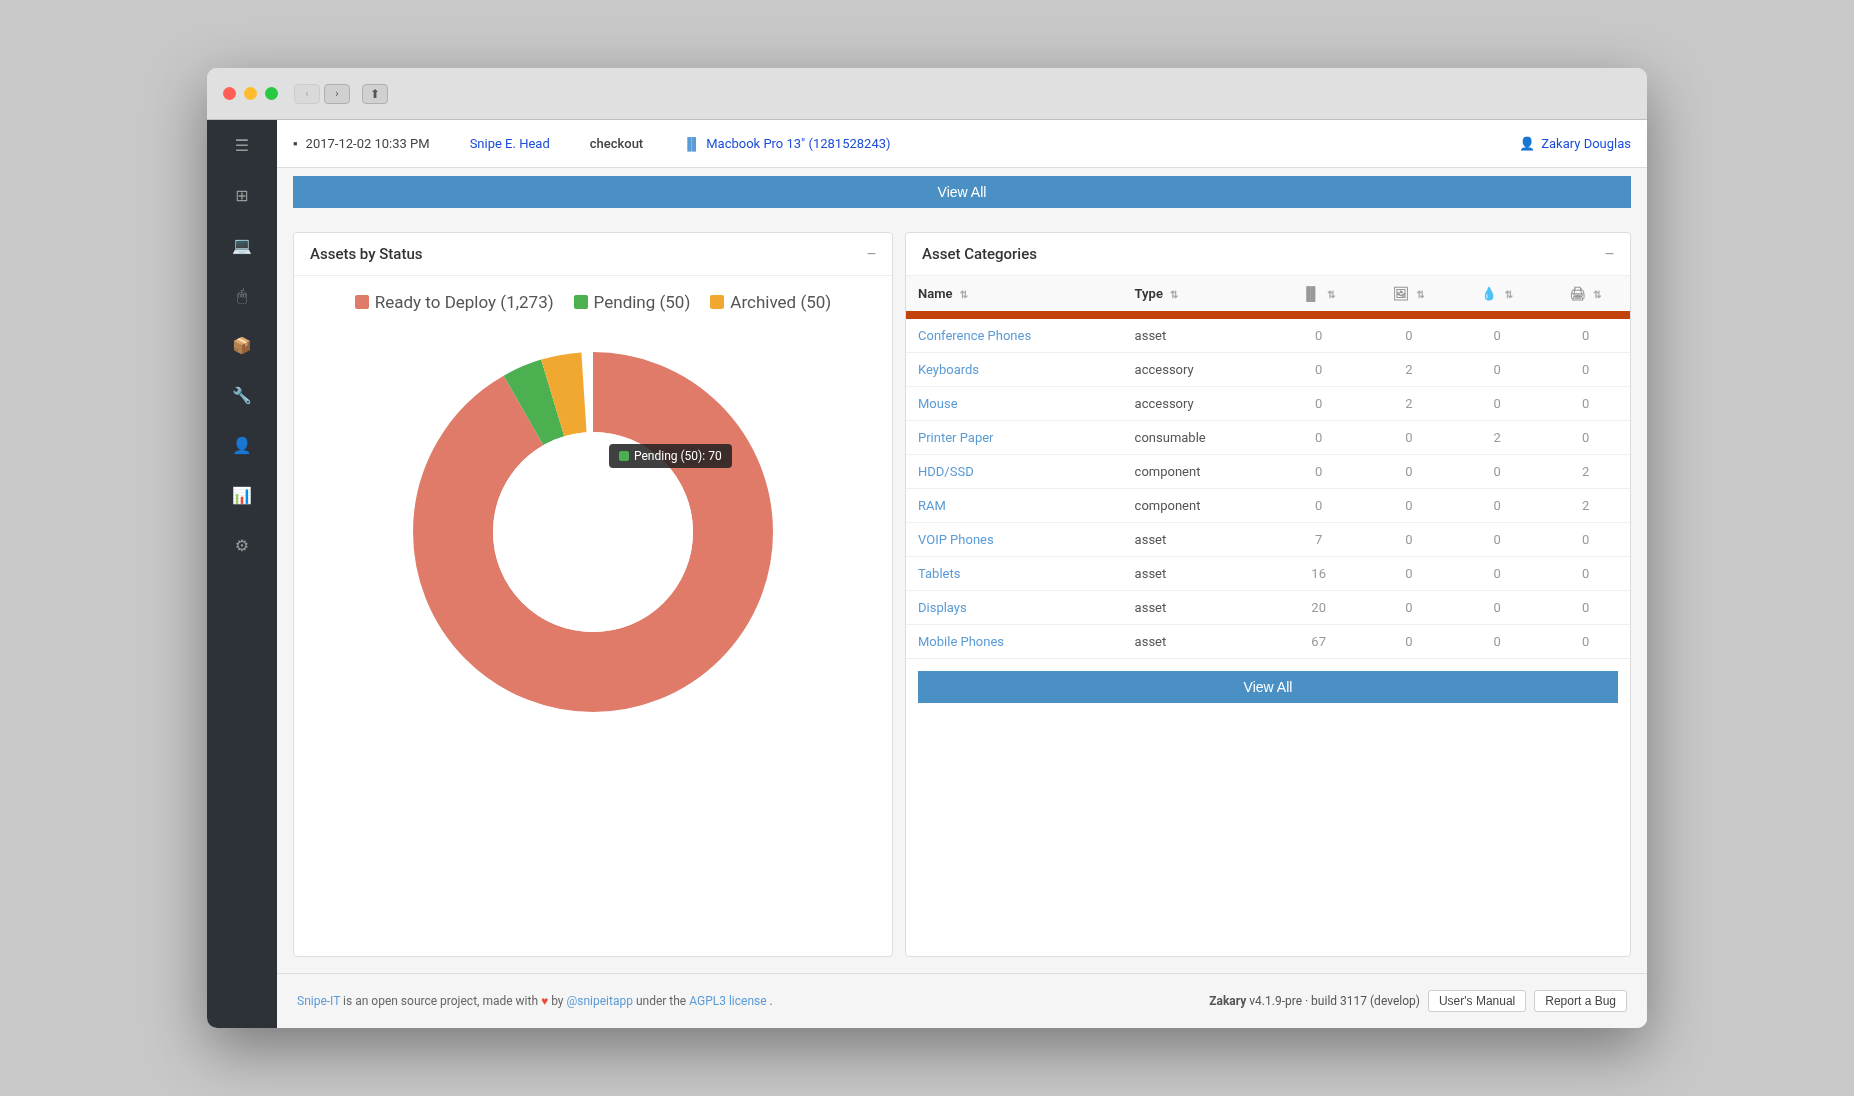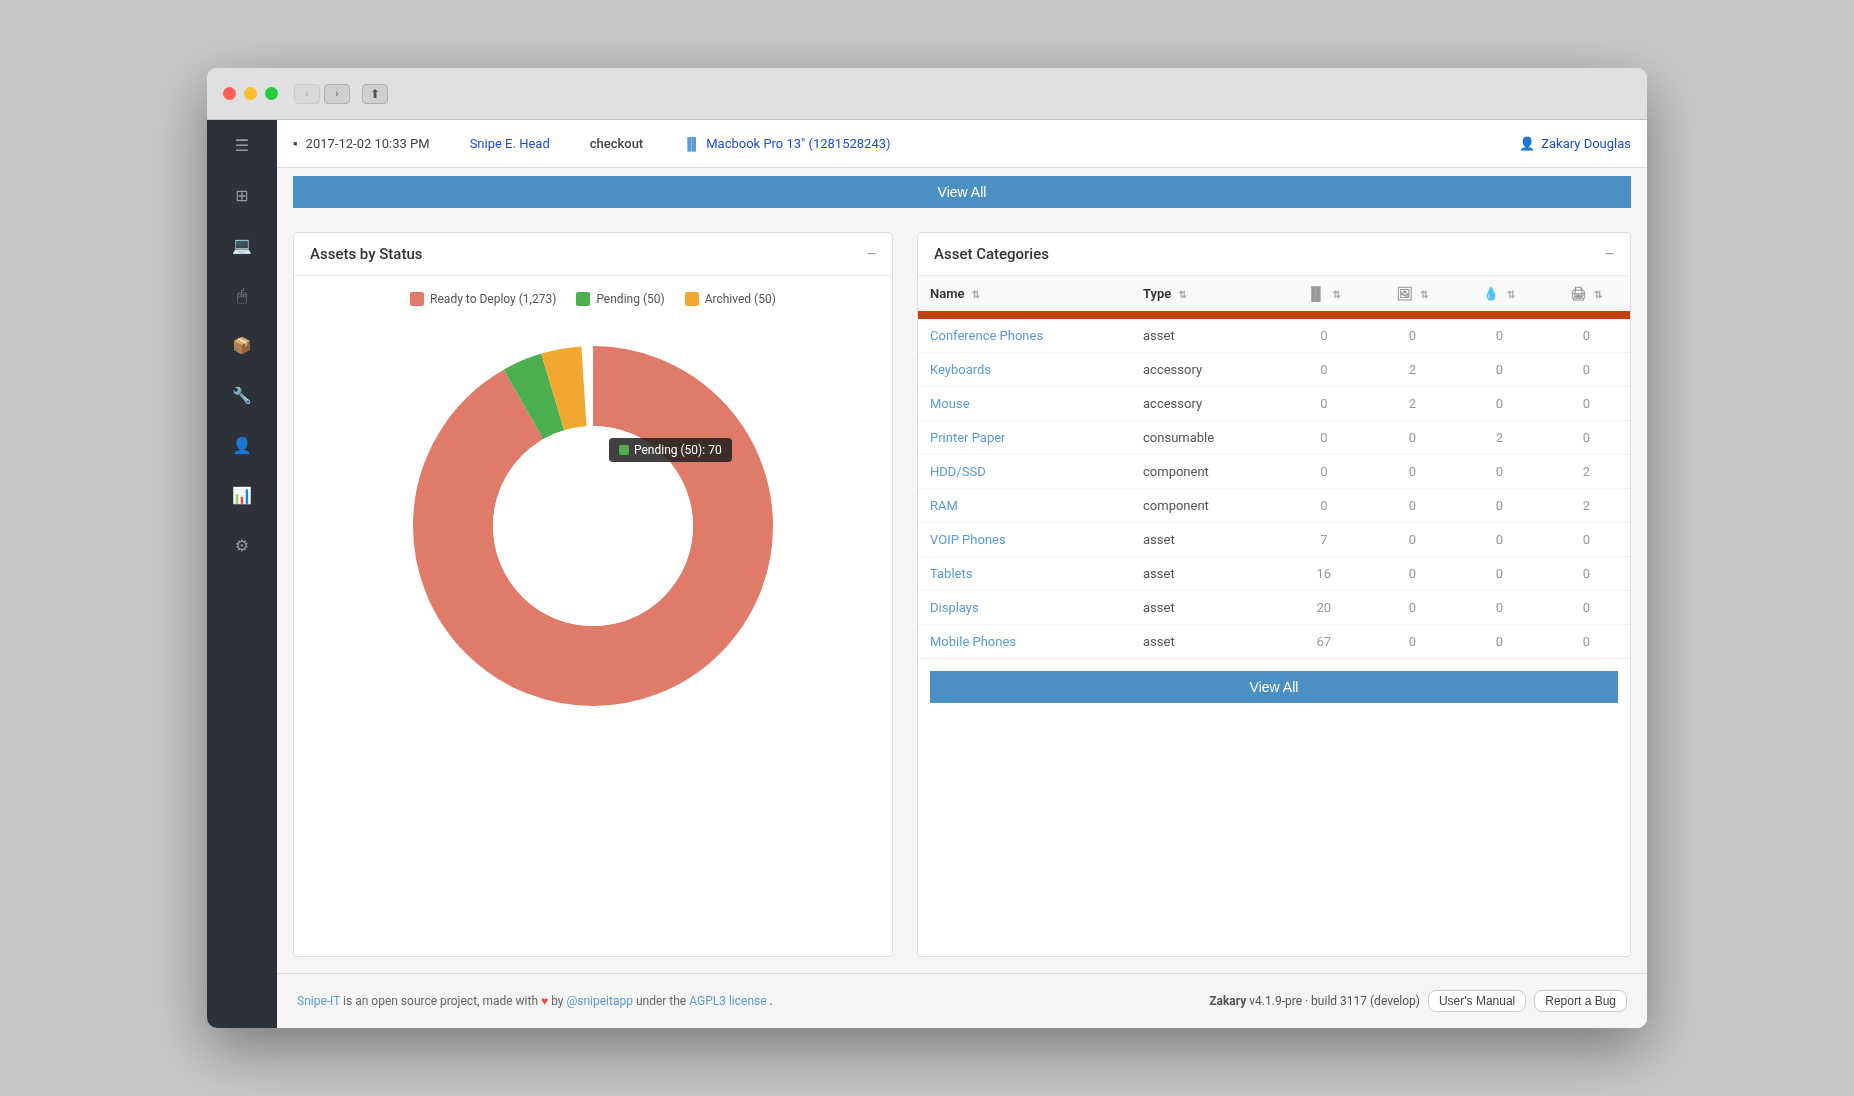--- a/index.html
+++ b/index.html
@@ -173,21 +173,21 @@
       padding: 8px 4px;
       font-size: 14px;
       cursor: pointer;
       text-align: center;
     }
 
     .main-content {
       flex: 1;
       padding: 16px;
       display: flex;
-      gap: 24px;
+      gap: 12px;
       overflow: auto;
     }
 
     .card {
       background: #fff;
       border: 1px solid #ddd;
       border-radius: 4px;
       overflow: hidden;
     }
 
@@ -231,21 +231,21 @@
       gap: 20px;
       margin-bottom: 20px;
       flex-wrap: wrap;
       justify-content: center;
     }
 
     .legend-item {
       display: flex;
       align-items: center;
       gap: 6px;
-      font-size: 12px;
+      font-size: 17px;
       color: #555;
     }
 
     .legend-dot {
       width: 14px;
       height: 14px;
       border-radius: 2px;
       flex-shrink: 0;
     }
 
@@ -369,21 +369,21 @@
       gap: 8px;
     }
 
     .footer-version {
       color: #555;
     }
 
     .footer-btn {
       background: #fff;
       border: 1px solid #ccc;
-      border-radius: 8px;
+      border-radius: 3px;
       padding: 3px 10px;
       font-size: 12px;
       cursor: pointer;
       color: #444;
     }
 
     .sidebar-icon {
       width: 100%;
       height: 50px;
       display: flex;

